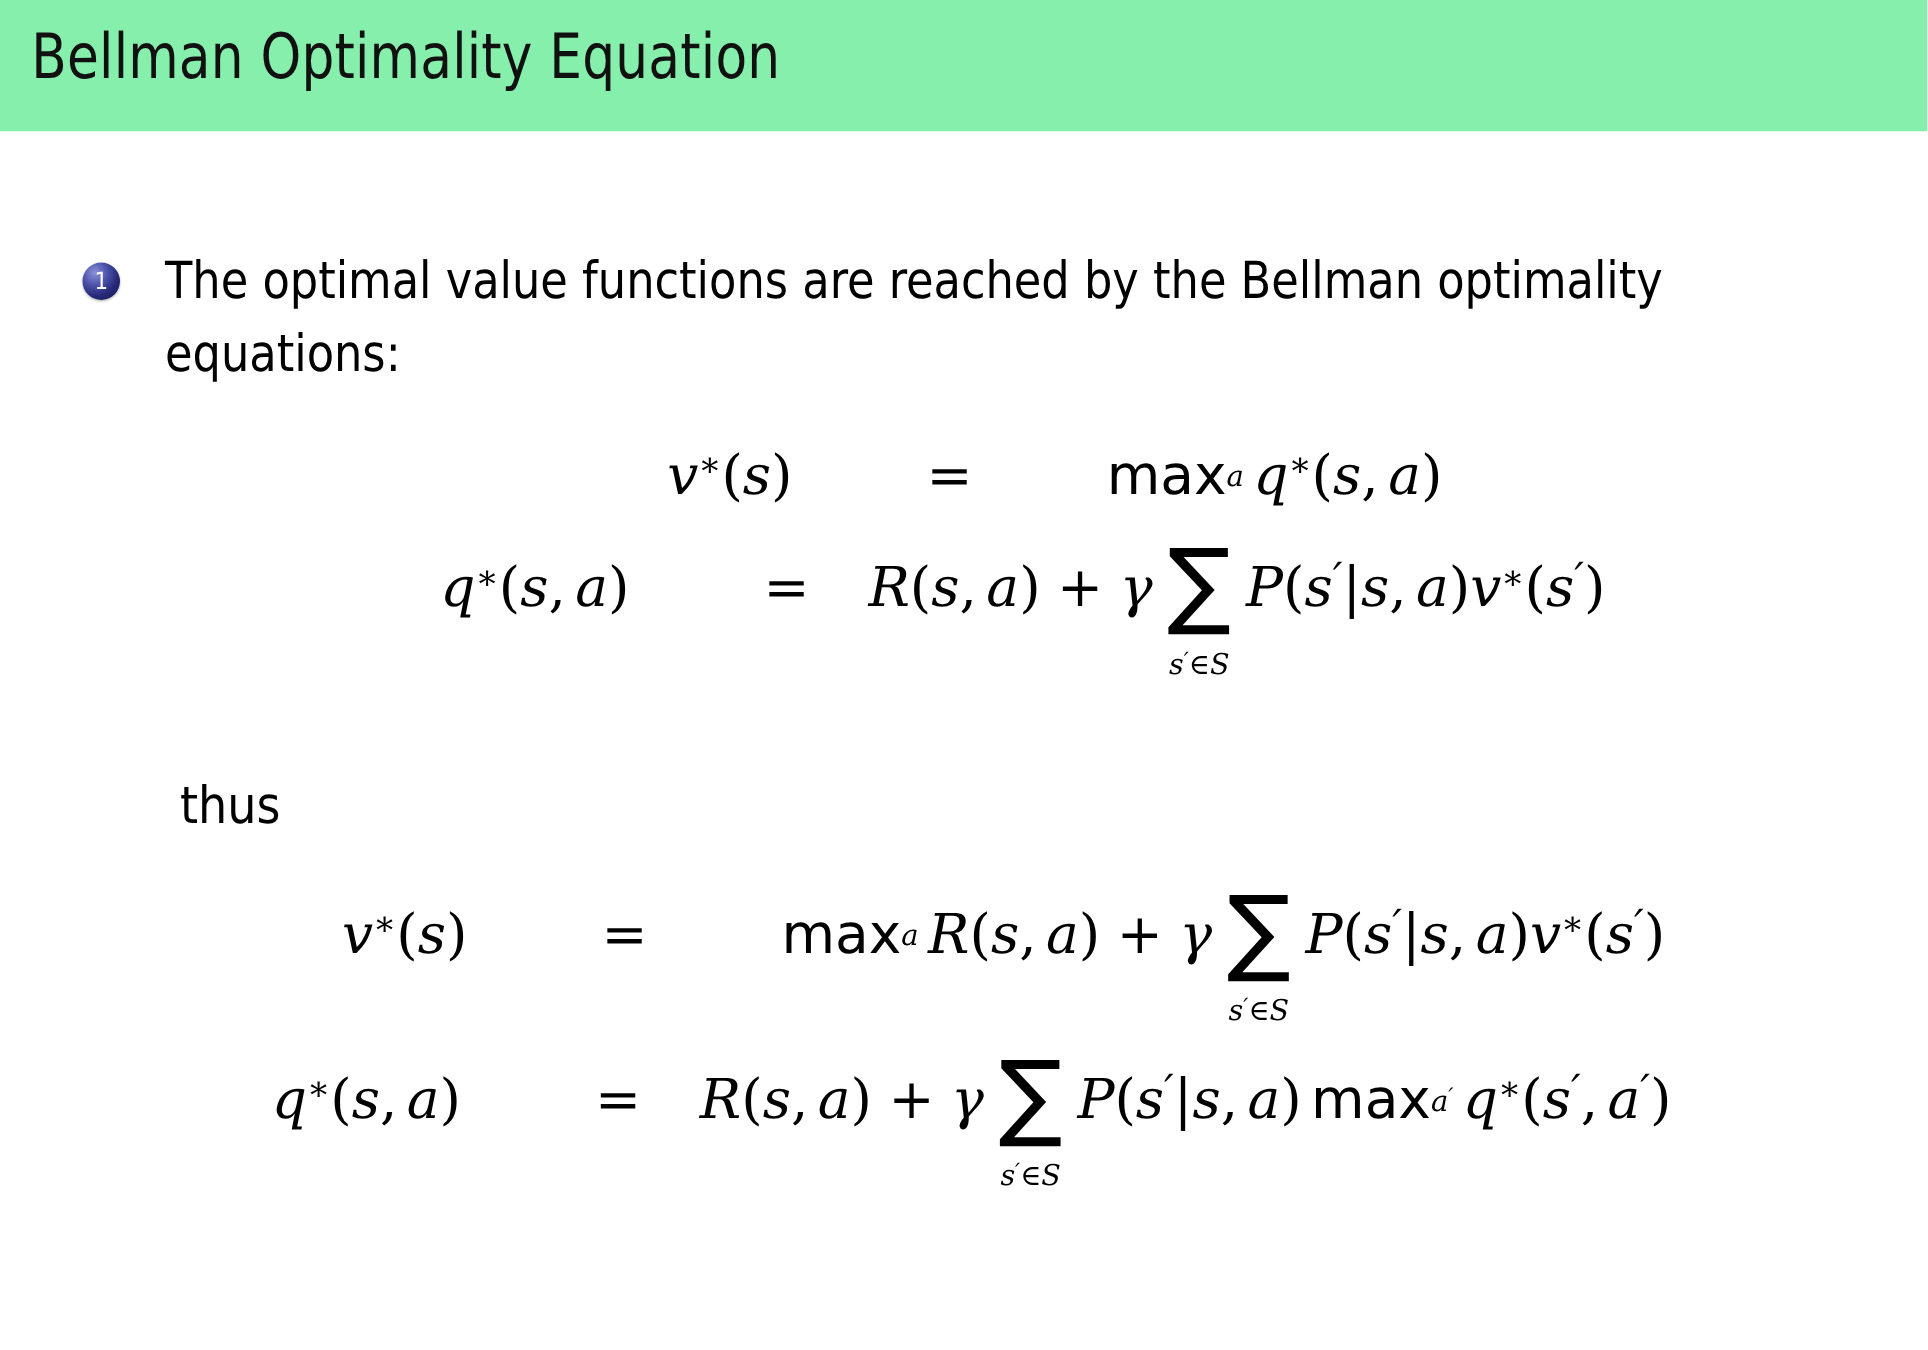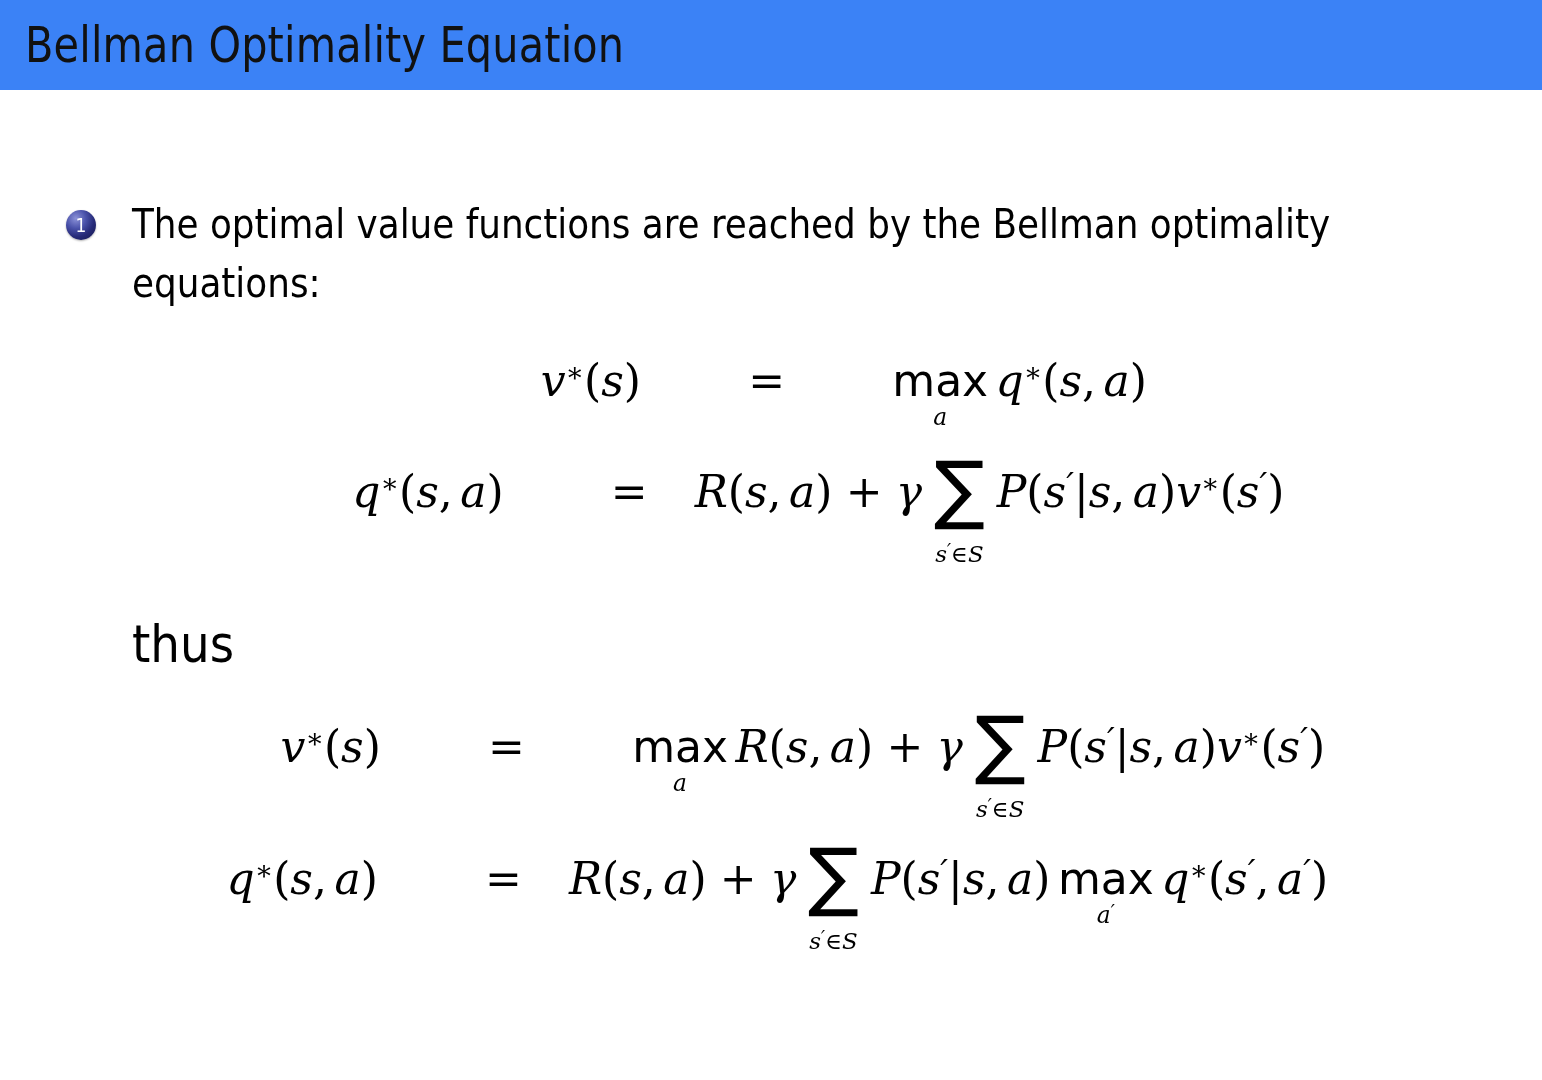--- a/index.html
+++ b/index.html
@@ -15,22 +15,22 @@
     font-family: "DejaVu Sans", "Liberation Sans", sans-serif;
     color: #000000;
   }
 
   
   #title-bar {
     position: absolute;
     left: 0;
     top: 0;
     width: 1542px;
-    height: 90px;
-    background: #3b82f6;
+    height: 105px;
+    background: #86efac;
   }
   #slide-title {
     position: absolute;
     left: 25px;
     top: 16px;
     font-family: "Liberation Sans Narrow", "DejaVu Sans Condensed", "Liberation Sans", sans-serif;
     font-size: 50px;
     font-weight: 400;
     letter-spacing: 0.2px;
     color: #111111;
@@ -78,24 +78,24 @@
     font-family: "Liberation Sans Narrow", "DejaVu Sans Condensed", "Liberation Sans", sans-serif;
     font-size: 41px;
     line-height: 59px;
     color: #000000;
     transform: scaleX(0.97);
     transform-origin: left top;
   }
 
   #thus-text {
     position: absolute;
-    left: 132px;
+    left: 144px;
     top: 517px;
     font-family: "Liberation Sans Narrow", "DejaVu Sans Condensed", "Liberation Sans", sans-serif;
-    font-size: 52px;
+    font-size: 41px;
     line-height: 44px;
     color: #000000;
   }
 
   
   .eq-block {
     position: absolute;
     width: 1542px;
   }
   .eq-row {
@@ -133,21 +133,21 @@
     font-style: italic;
     font-size: 0.78em;
     vertical-align: 0.30em;
   }
   .thin { display: inline-block; width: 0.17em; }
   .med  { display: inline-block; width: 0.30em; }
 
   
   .limop {
     display: inline-flex;
-    flex-direction: column;
+    flex-direction: row;
     align-items: center;
     vertical-align: baseline;
     position: relative;
     top: 0;
   }
   .limop .base {
     font-family: "DejaVu Sans", "Liberation Sans", sans-serif;
     font-style: normal;
     line-height: 1;
   }

